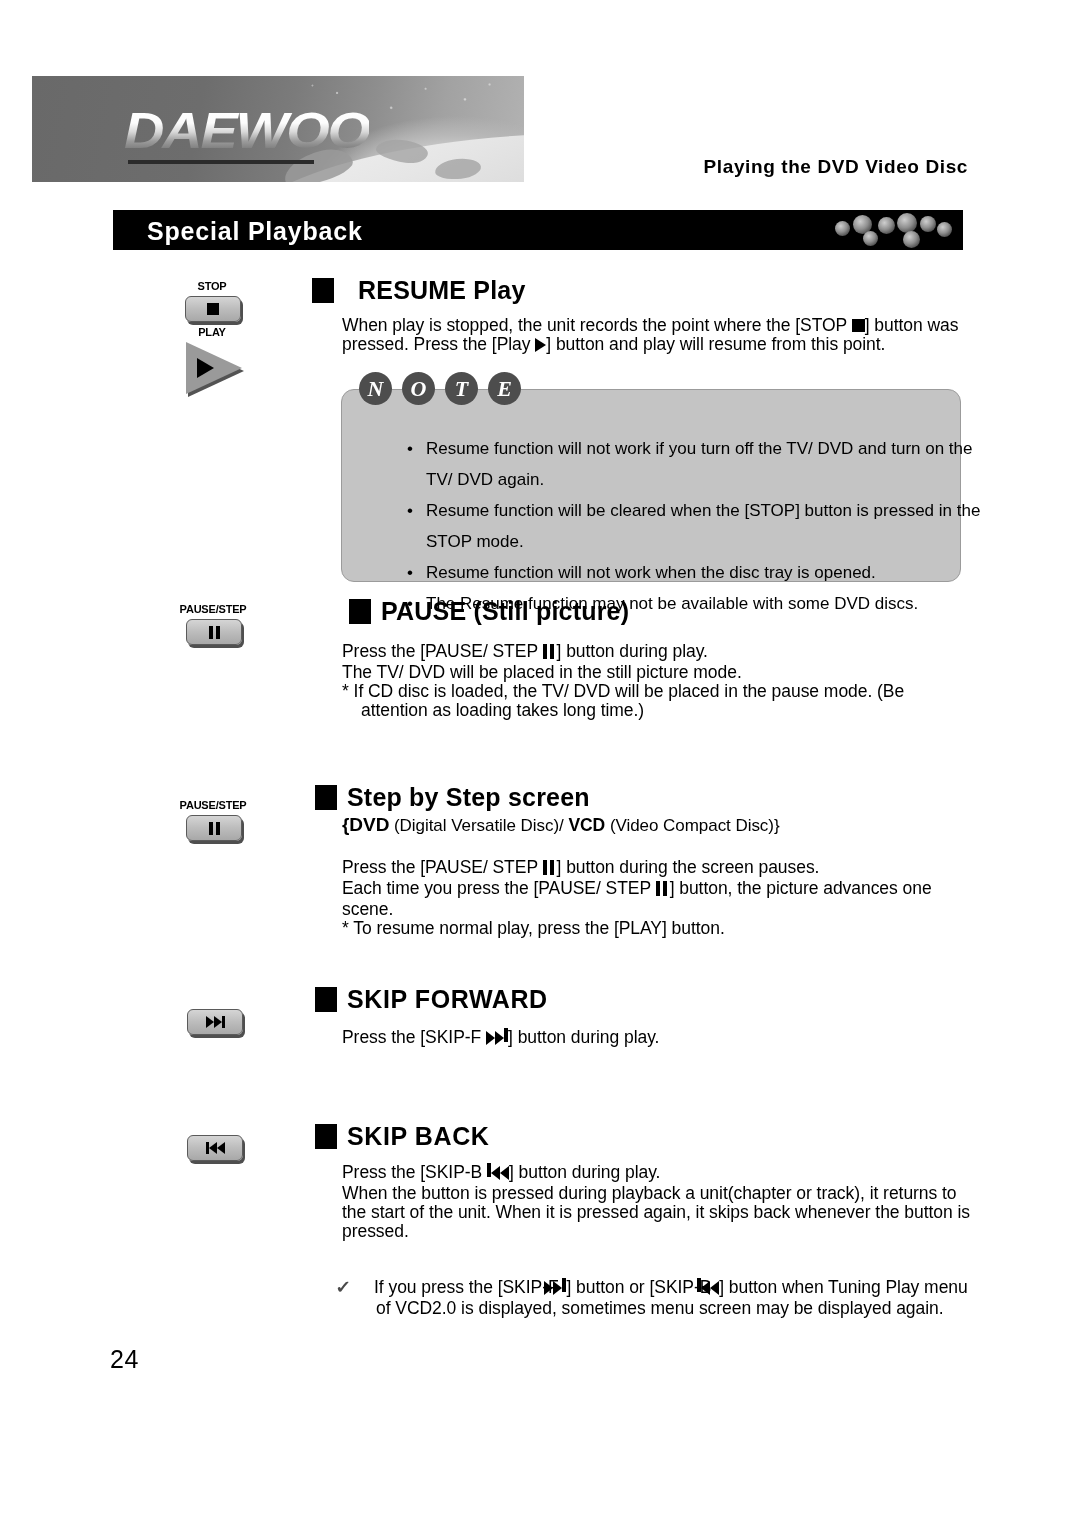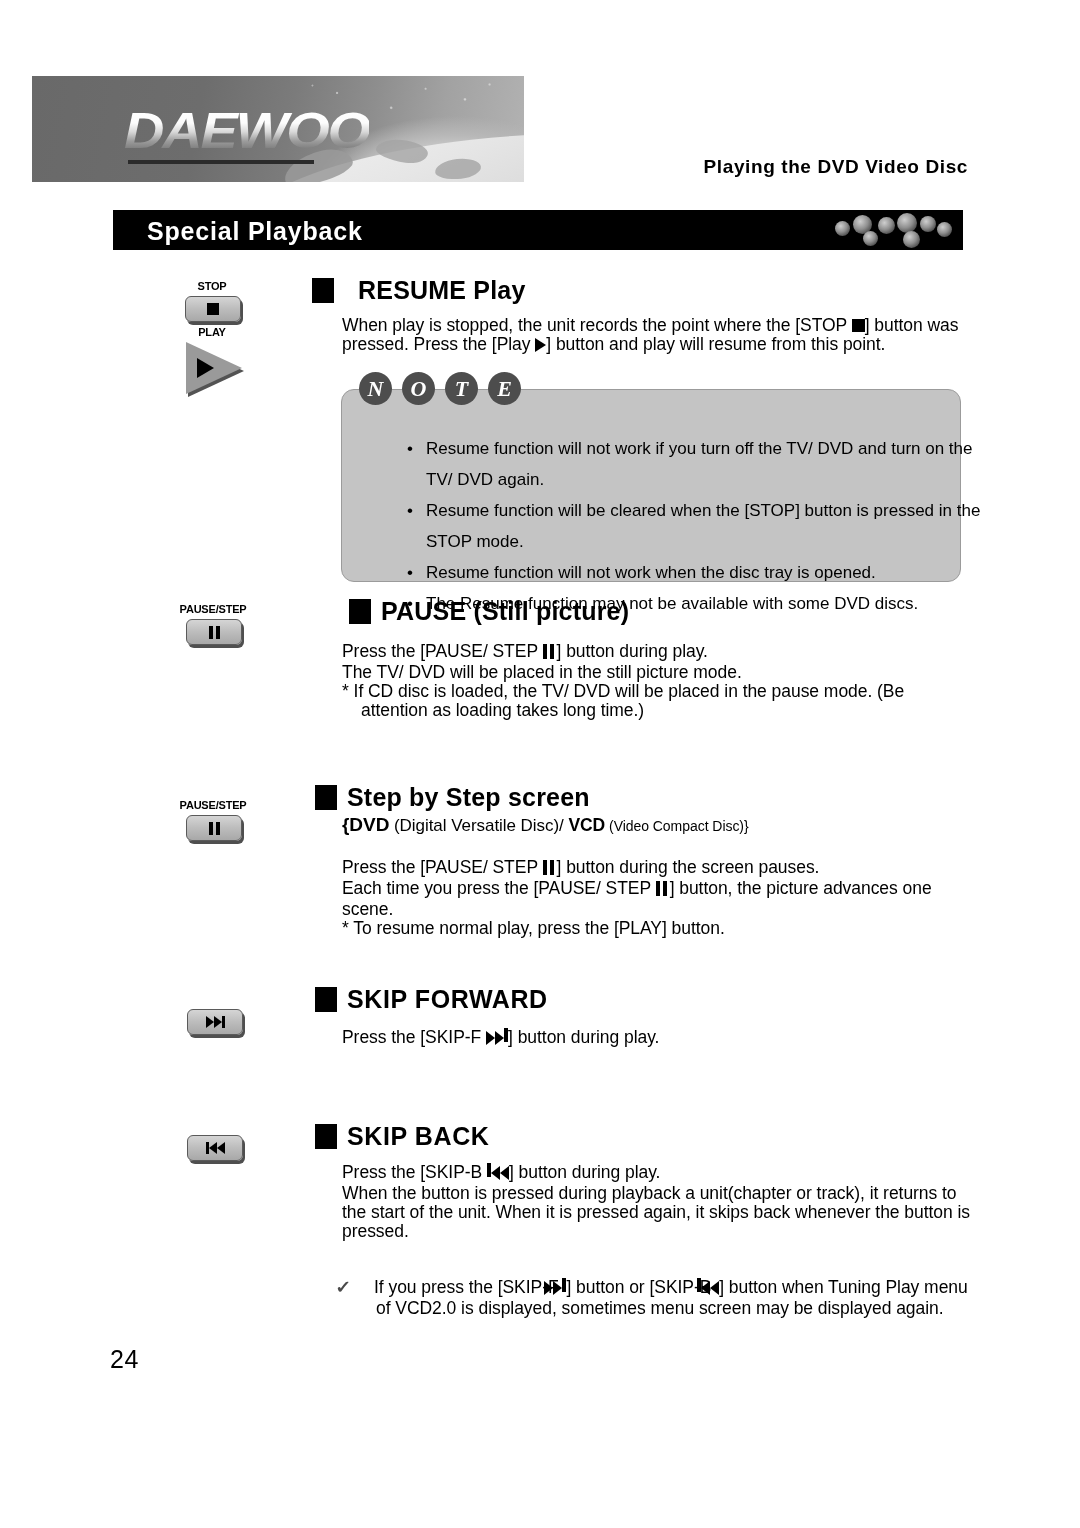--- a/index.html
+++ b/index.html
@@ -412,21 +412,21 @@
   <span>The TV/ DVD will be placed in the still picture mode.</span>
   <span class="ind">*  If CD disc is loaded, the TV/ DVD will be placed in the pause mode. (Be attention as loading takes long time.)</span>
 </div>
 
 <div class="h2" style="left:315px; top:783px;">
   <span class="sq"></span>
   <span class="tx">Step by Step screen</span>
 </div>
 
 <div class="para" style="left:342px; top:815px; width:620px; font-size:19px;">
-  <b>{DVD</b><span style="font-size:17px"> (Digital Versatile Disc)/ </span><b style="font-size:17.5px">VCD</b><span style="font-size:14px"> (Video Compact Disc)}</span>
+  <b>{DVD</b><span style="font-size:17px"> (Digital Versatile Disc)/ </span><b style="font-size:17.5px">VCD</b><span style="font-size:17px"> (Video Compact Disc)}</span>
 </div>
 
 <div class="para" style="left:342px; top:858px; width:640px;">
   <span>Press the [PAUSE/ STEP </span><span class="ico ico-pause"><b></b><b></b></span><span>] button during the screen pauses.</span><br>
   <span>Each time you press the [PAUSE/ STEP </span><span class="ico ico-pause"><b></b><b></b></span><span>] button, the picture advances one scene.</span>
   <span class="ind">*  To resume normal play, press the [PLAY] button.</span>
 </div>
 
 <div class="h2 cap" style="left:315px; top:985px;">
   <span class="sq"></span>

